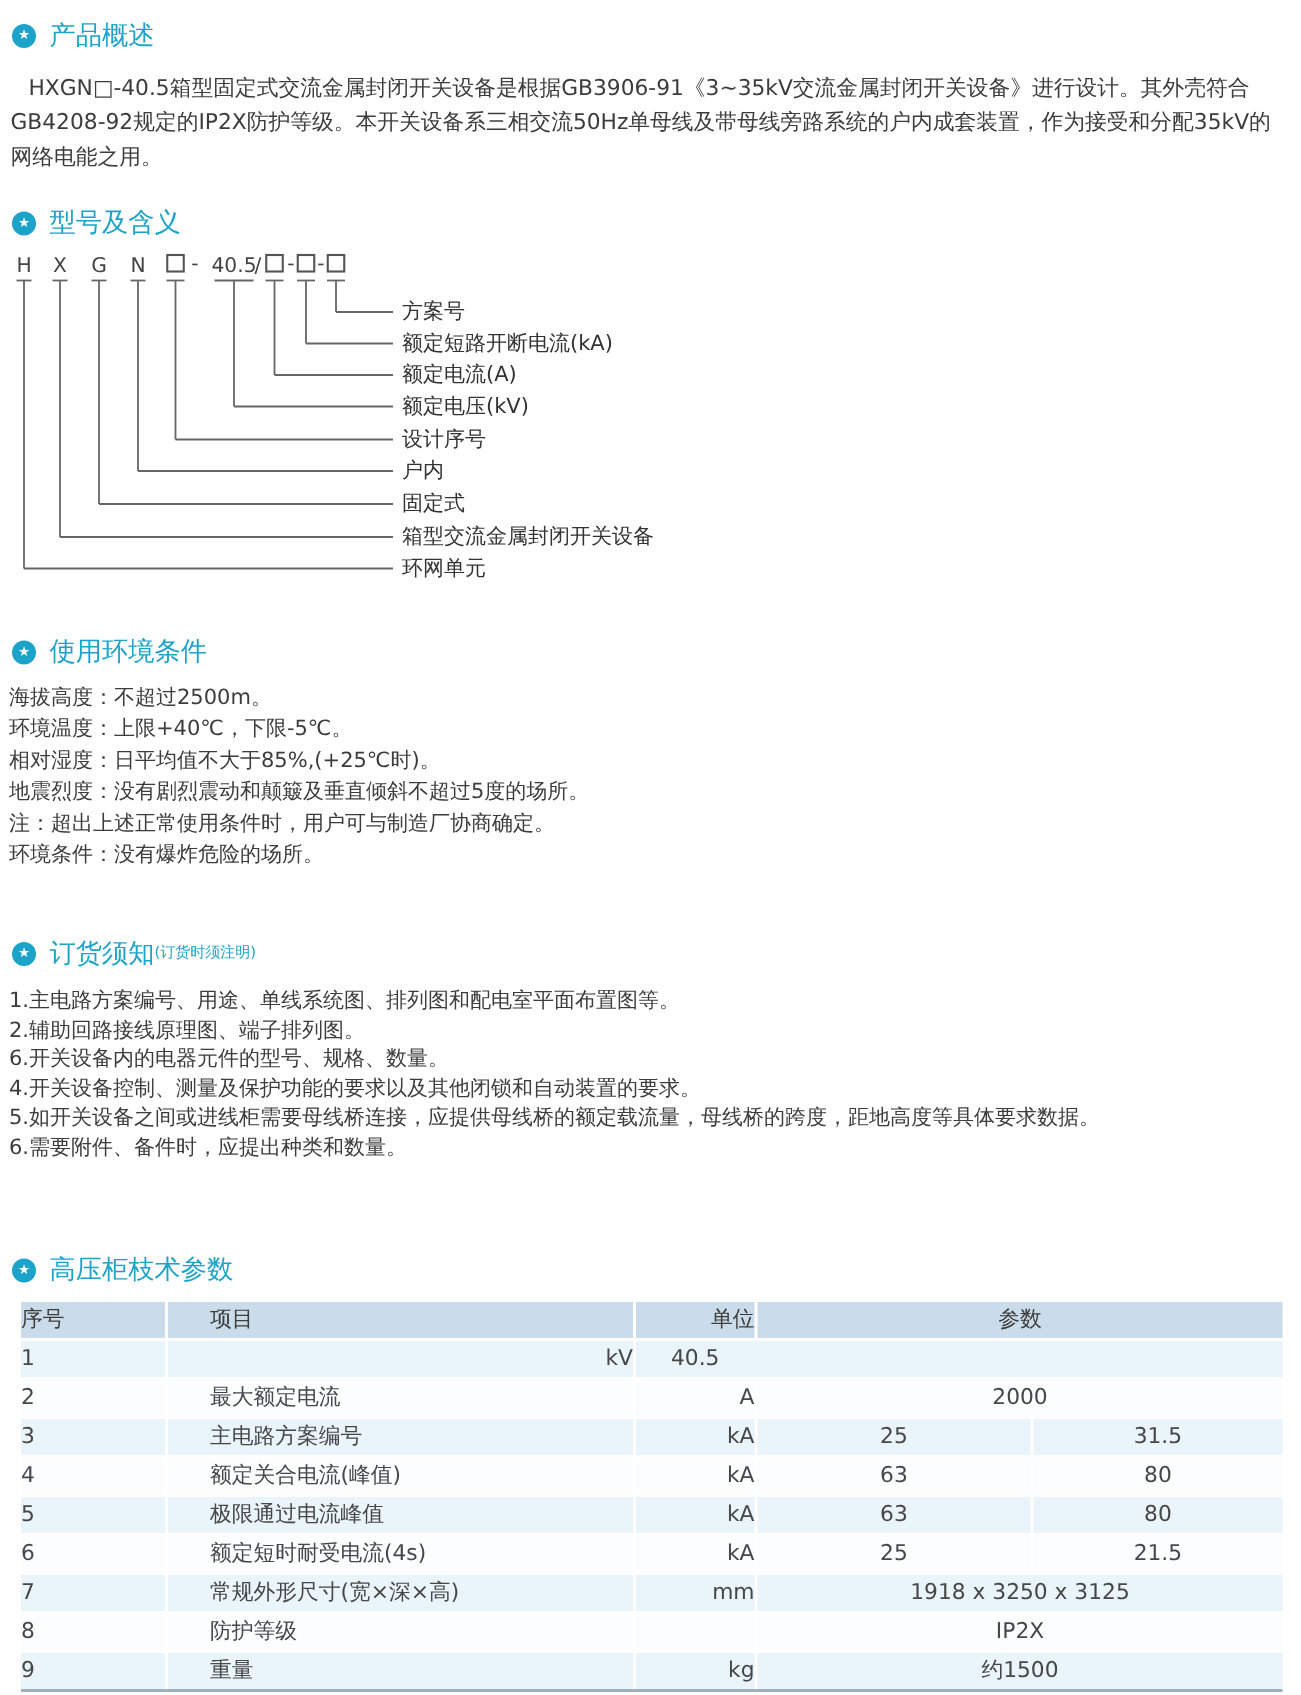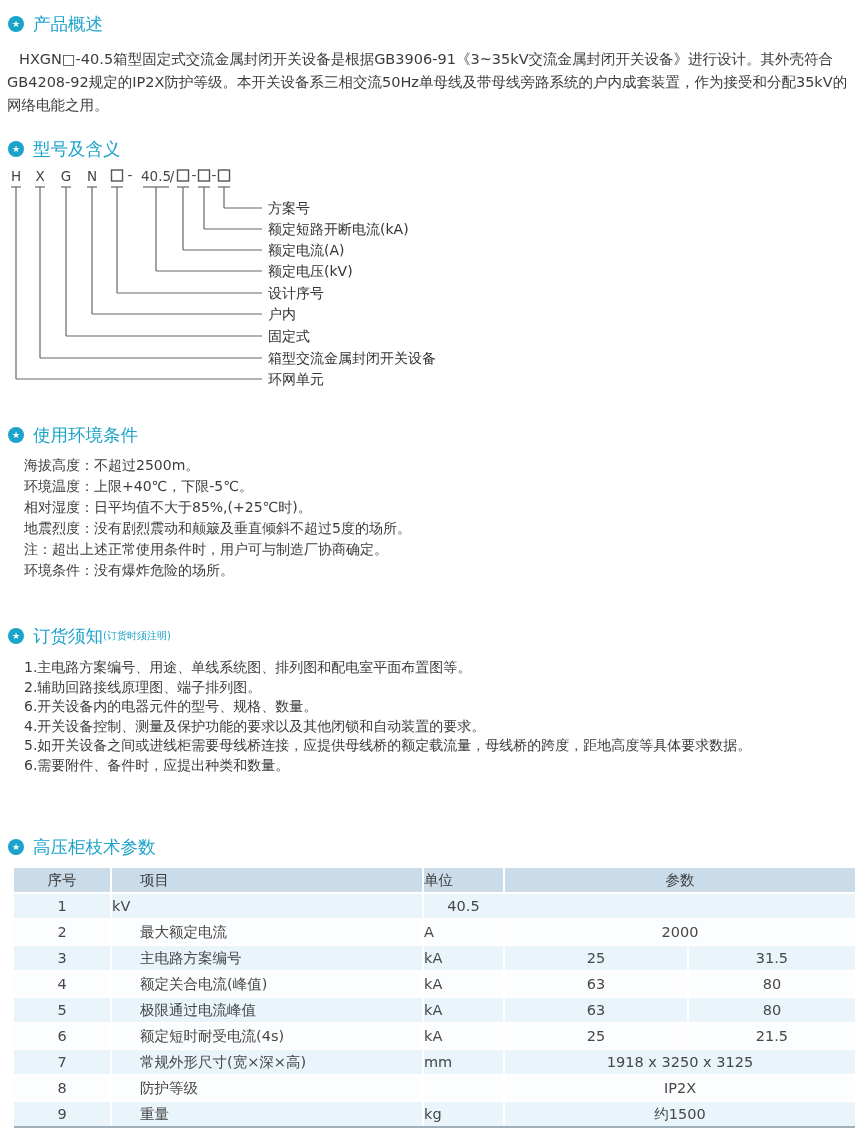--- a/index.html
+++ b/index.html
@@ -12,33 +12,33 @@
     color:#fff; font-size:9px; line-height:16px; text-align:center; flex:0 0 16px; }
   .sub-note { font-size:10px; margin-left:0; }
 
   .overview-text { margin:13px 8px 0 7px; font-size:14.5px; line-height:23px; color:#3c3c3c;
     text-indent:12px; }
 
   .diagram { position:relative; height:233px; margin-top:4px; }
   .diagram svg { position:absolute; left:0; top:0; }
 
   .plain-list { margin-top:9px; font-size:14px; color:#3c3c3c; }
-  .plain-list > div { padding-left:24px; line-height:21px; }
+  .plain-list > div { padding-left:6px; line-height:21px; }
   .order-list > div { line-height:19.5px; }
 
   .tech-table { margin:10px 12px 0 14px; border-bottom:2px solid #9fb0ba; }
   .t-row { display:grid; grid-template-columns:96px 312px 81px auto; height:24px;
     line-height:24px; font-size:14.5px; color:#474747; background:#ffffff; }
   .t-row + .t-row { border-top:2px solid #fff; height:26px; line-height:24px; }
   .t-row.header { background:#CADCE9; color:#3d3d3d; }
   .t-row.alt { background:#E9F4FB; }
   .t-row.even { background:#FBFDFF; }
-  .c-no { text-align:center; }
+  .c-no { }
   .c-item { padding-left:28px; border-left:2px solid #fff; }
-  .c-unit { text-align:left; border-left:2px solid #fff; }
+  .c-unit { text-align:right; border-left:2px solid #fff; }
   .c-param { border-left:2px solid #fff; display:flex;justify-content:center; }
   .c-param .v { flex:1 1 auto; text-align:center; }
   .c-param .v1 { flex:184 0 0;border-radius:11px; }
   .c-param .v2 { flex:168 0 0; border-left:2px solid #fff; }
 </style>
 </head>
 <body>
 
 <div class="page">
 

